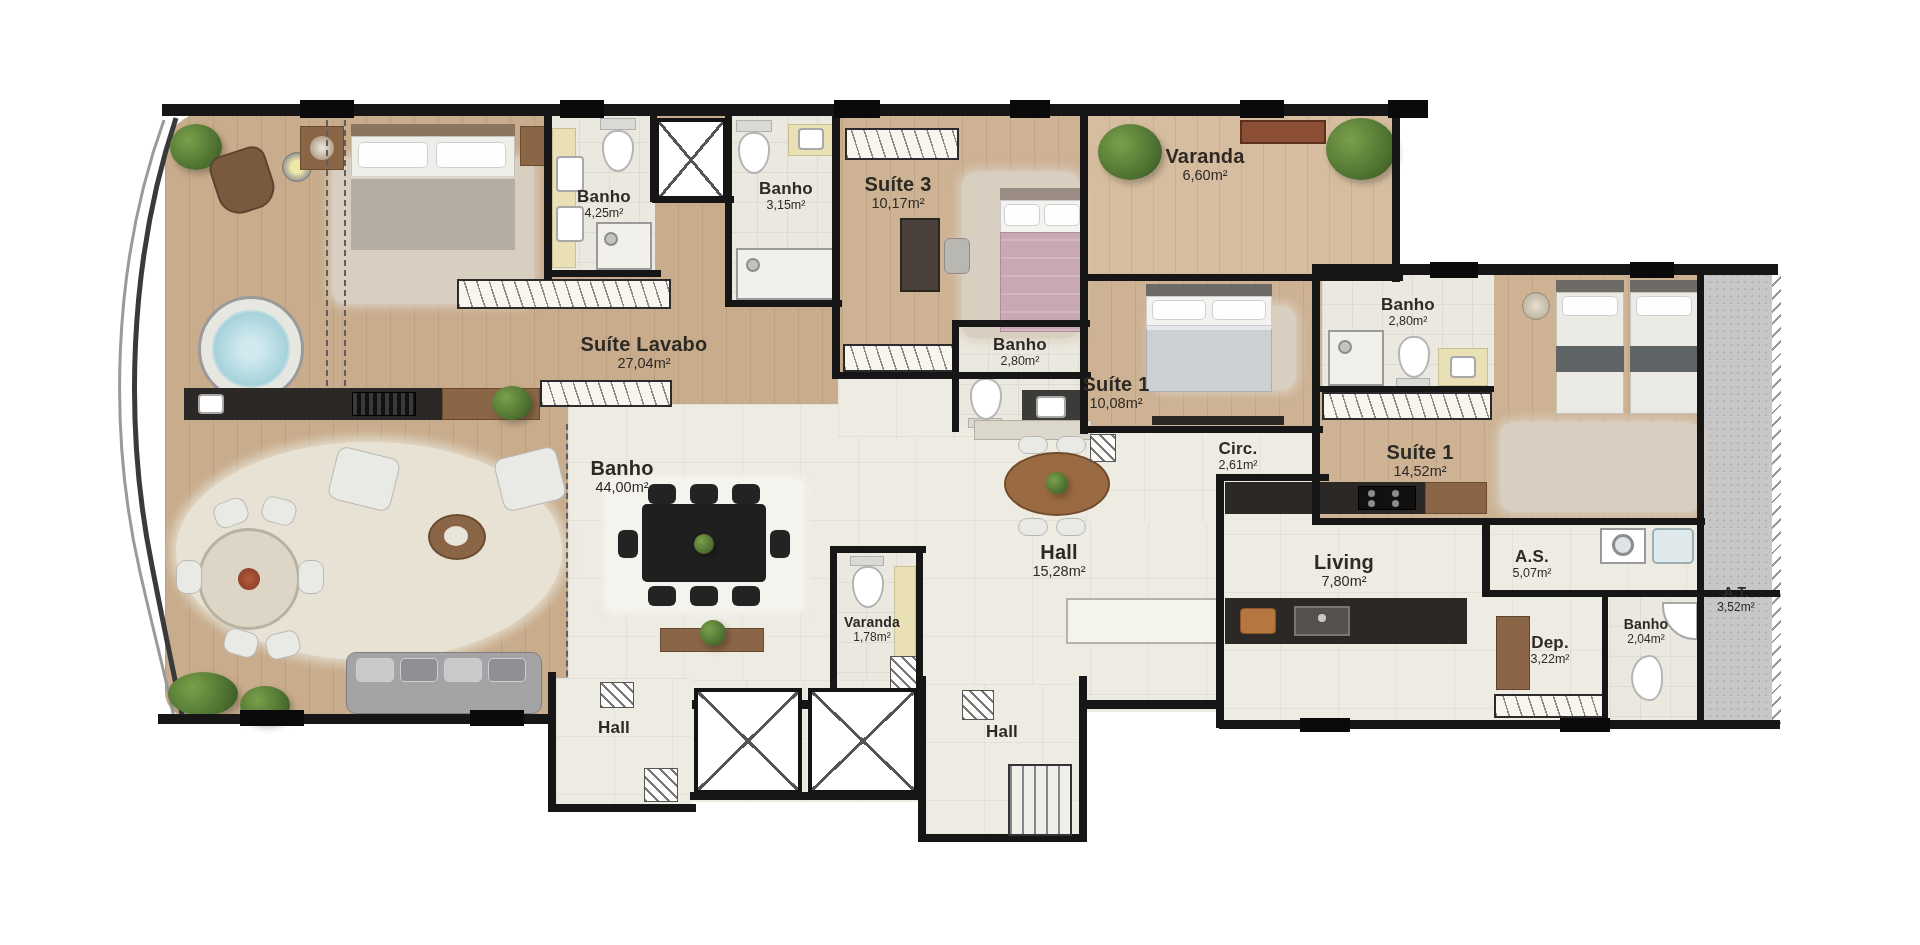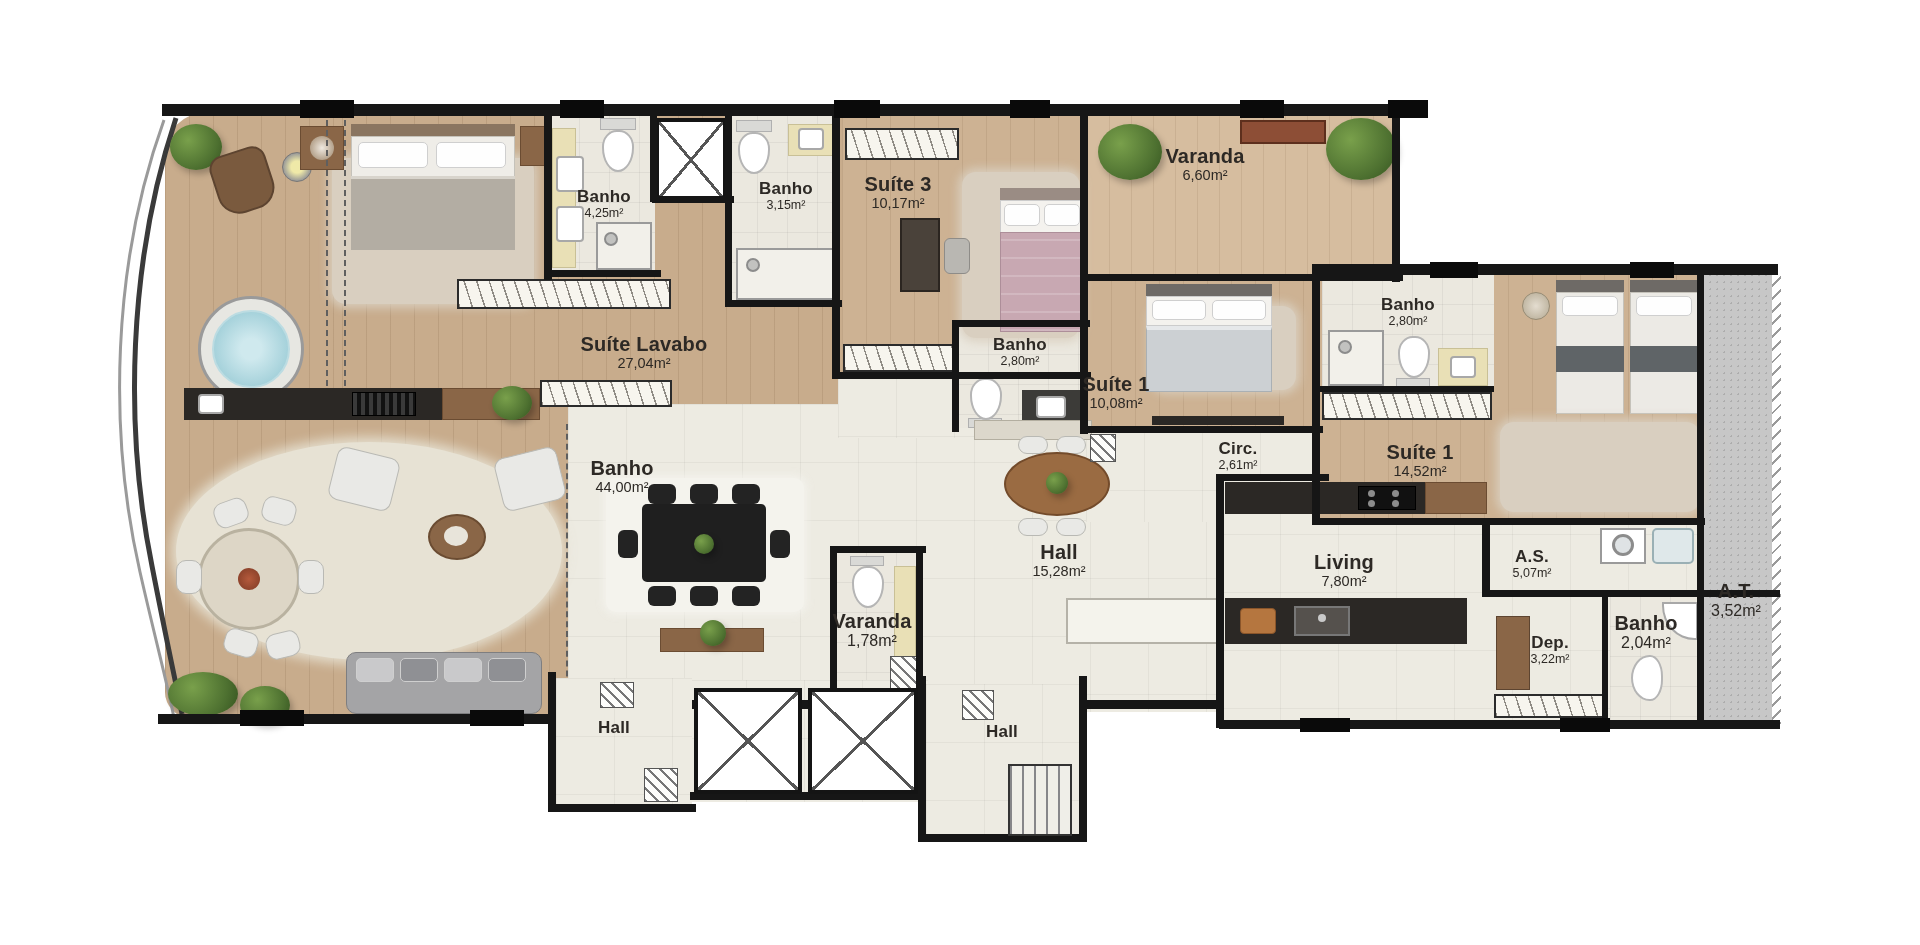--- a/index.html
+++ b/index.html
@@ -39,22 +39,22 @@
   .plant{background:radial-gradient(circle at 35% 35%,#79a04b,#4d7030 65%,#33511e);border-radius:50%;box-shadow:3px 4px 6px rgba(0,0,0,.25);}
   .sofa{background:#a4a4a6;border-radius:10px;border:1px solid #7e7e80;}
   .chairb{background:#232323;border-radius:6px;}
   .chairw{background:#e9e9e6;border:1px solid #b9b9b4;border-radius:10px;}
   
   .rl{position:absolute;transform:translate(-50%,-50%);text-align:center;color:#2d2925;line-height:1.12;white-space:nowrap;}
   .rl .n{font-weight:bold;font-size:20px;letter-spacing:.2px;}
   .rl .ar{font-size:14.5px;}
   .rl.sm .n{font-size:17px;}
   .rl.sm .ar{font-size:12.5px;}
-  .rl.xs .n{font-size:20px;}
-  .rl.xs .ar{font-size:16px;}
+  .rl.xs .n{font-size:14px;}
+  .rl.xs .ar{font-size:12px;}
 </style>
 </head>
 <body>
 
 <div class="plan">
 
   <div class="a wood" style="left:165px;top:112px;width:403px;height:606px;border-radius:42px 0 0 26px;"></div>
   <div class="a wood" style="left:342px;top:112px;width:500px;height:292px;"></div>
   <div class="a cream" style="left:568px;top:404px;width:657px;height:308px;"></div>
   <div class="a cream" style="left:838px;top:378px;width:250px;height:60px;"></div>

